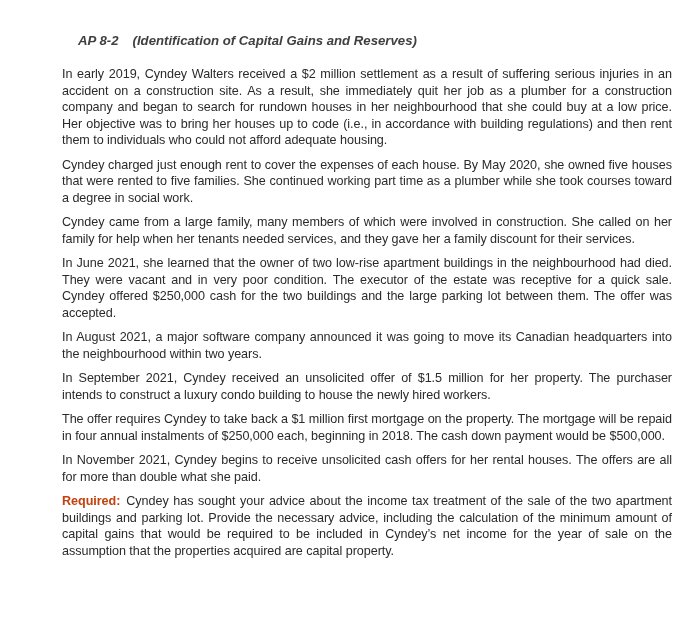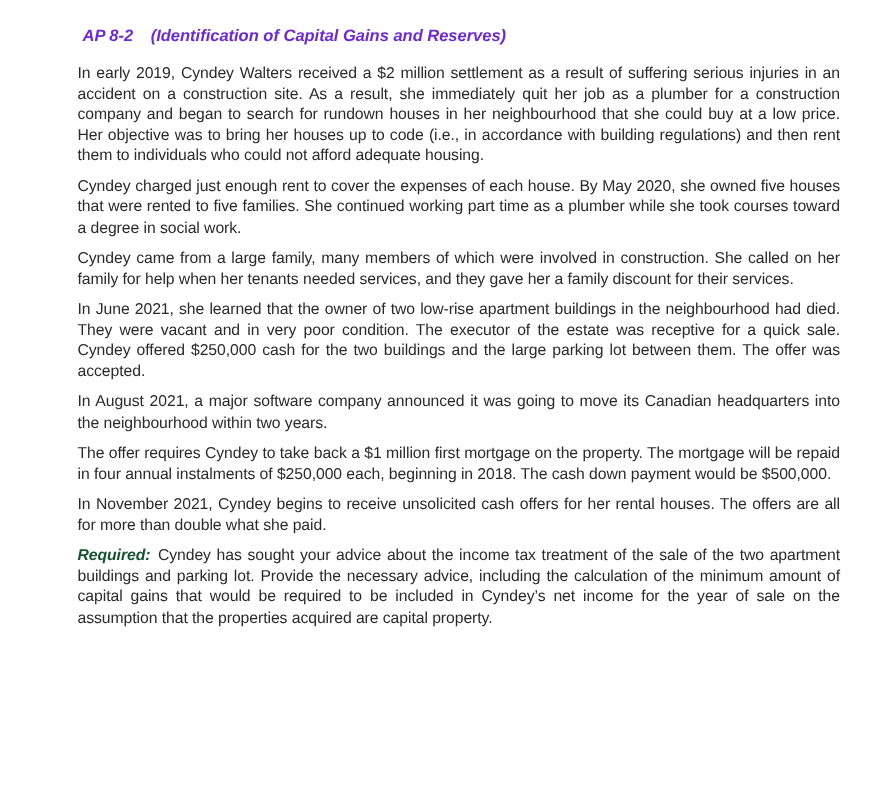--- a/index.html
+++ b/index.html
@@ -18,46 +18,47 @@
     .page {
       position: absolute;
       left: 62px;
       top: 16px;
       width: 610px;
     }
     .title {
       font-size: 13.2px;
       font-weight: bold;
       font-style: italic;
-      color: #6d28d9;
+      color: #404040;
       line-height: 18px;
-      margin: 4px;
+      margin: 16px;
     }
     .title .gap { display: inline-block; width: 14px; }
     .para {
       font-size: 12.6px;
       line-height: 16.5px;
       text-align: justify;
       margin: 0 0 8px 0;
       letter-spacing: -0.05px;
     }
     .para.first { margin-top: 12px; }
-    .req-label { font-weight: bold; color: #14532d; font-style: italic; }
+    .req-label { font-weight: bold; color: #c2410c; }
     .req-gap { display: inline-block; width: 6px; }
   </style>
 </head>
 <body>
 
 <div class="page">
   <h2 class="title">
     <span>AP 8-2</span><span class="gap"></span><span>(Identification of Capital Gains and Reserves)</span>
   </h2>
   <p class="para first">In early 2019, Cyndey Walters received a $2 million settlement as a result of suffering serious injuries in an accident on a construction site. As a result, she immediately quit her job as a plumber for a construction company and began to search for rundown houses in her neighbour­hood that she could buy at a low price. Her objective was to bring her houses up to code (i.e., in accordance with building regulations) and then rent them to individuals who could not afford adequate housing.</p>
   <p class="para">Cyndey charged just enough rent to cover the expenses of each house. By May 2020, she owned five houses that were rented to five families. She continued working part time as a plumber while she took courses toward a degree in social work.</p>
   <p class="para">Cyndey came from a large family, many members of which were involved in construction. She called on her family for help when her tenants needed services, and they gave her a family dis­count for their services.</p>
   <p class="para">In June 2021, she learned that the owner of two low-rise apartment buildings in the neighbour­hood had died. They were vacant and in very poor condition. The executor of the estate was receptive for a quick sale. Cyndey offered $250,000 cash for the two buildings and the large parking lot between them. The offer was accepted.</p>
   <p class="para">In August 2021, a major software company announced it was going to move its Canadian head­quarters into the neighbourhood within two years.</p>
+  <p class="para">In September 2021, Cyndey received an unsolicited offer of $1.5 million for her property. The purchaser intends to construct a luxury condo building to house the newly hired workers.</p>
   <p class="para">The offer requires Cyndey to take back a $1 million first mortgage on the property. The mortgage will be repaid in four annual instalments of $250,000 each, beginning in 2018. The cash down payment would be $500,000.</p>
   <p class="para">In November 2021, Cyndey begins to receive unsolicited cash offers for her rental houses. The offers are all for more than double what she paid.</p>
   <p class="para">
     <span class="req-label">Required:</span><span class="req-gap"></span><span>Cyndey has sought your advice about the income tax treatment of the sale of the two apartment buildings and parking lot. Provide the necessary advice, including the calculation of the minimum amount of capital gains that would be required to be included in Cyndey’s net income for the year of sale on the assumption that the properties acquired are capital property.</span>
   </p>
 </div>
 
 </body></html>

